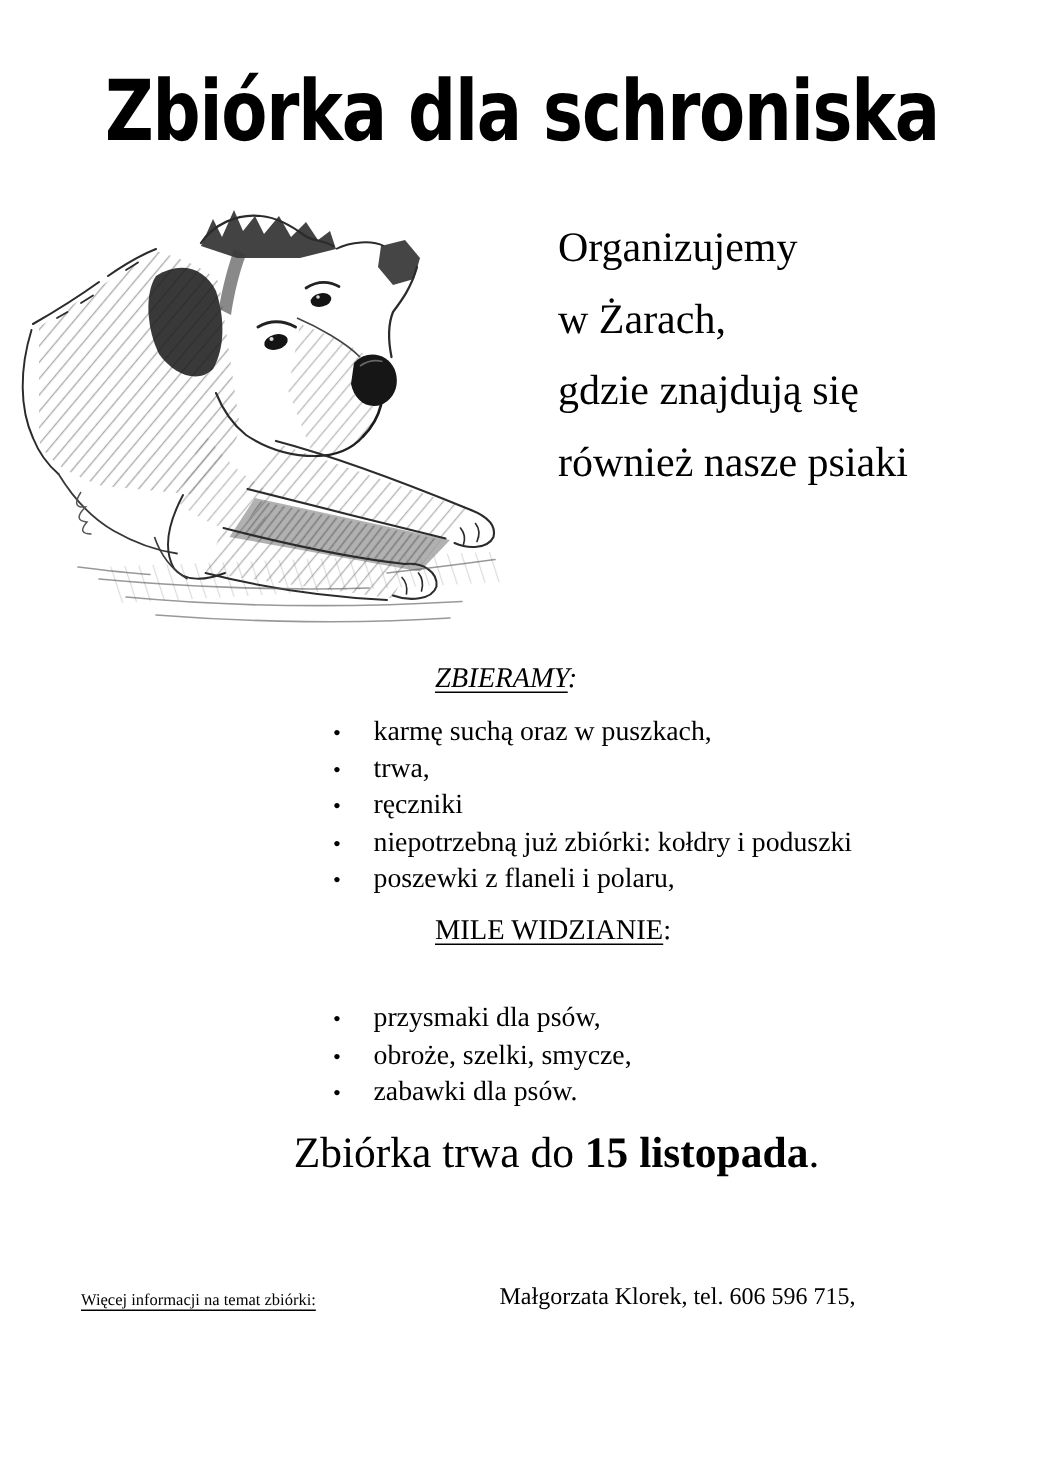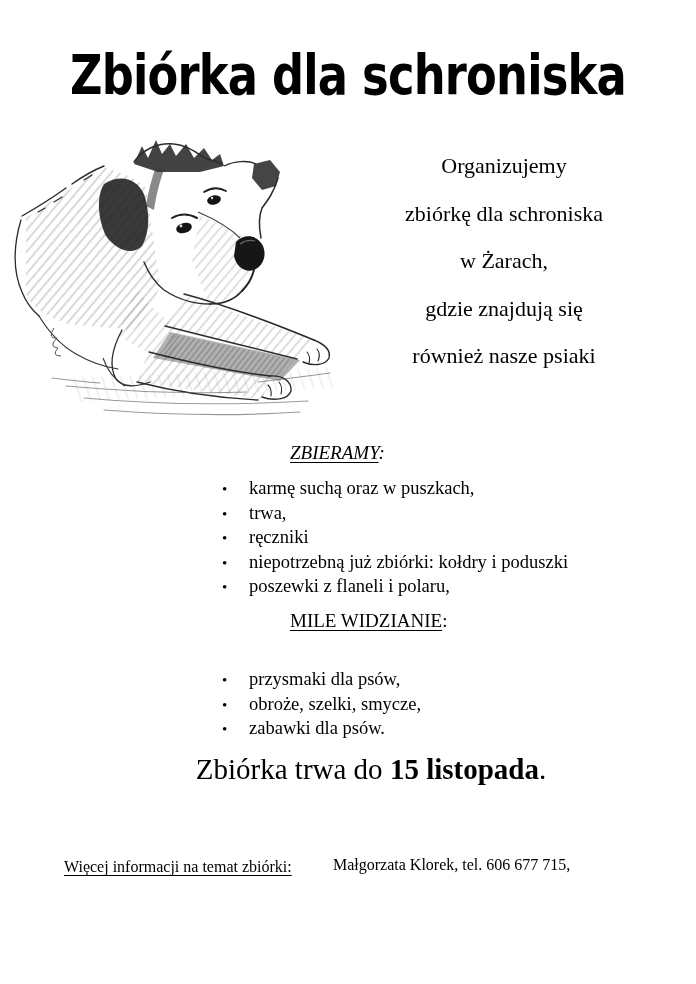--- a/index.html
+++ b/index.html
@@ -12,38 +12,38 @@
   .title {
     position:absolute; top:44px; left:0; width:696px;
     text-align:center; font-family:"DejaVu Sans", sans-serif;
     font-weight:bold; font-size:56px; line-height:62px;
     letter-spacing:-1px; white-space:nowrap;
     transform:scaleX(0.80); transform-origin:50% 50%;
   }
   .dog { position:absolute; left:8px; top:120px; width:332px; height:300px; }
   .dog svg { width:100%; height:100%; }
   .intro {
-    position:absolute; left:354px; top:142px; width:300px;
-    text-align:center; font-size:22px; line-height:47.5px; white-space:nowrap;
+    position:absolute; left:372px; top:142px; width:300px;
+    text-align:left; font-size:28px; line-height:47.5px; white-space:nowrap;
   }
   .heading { position:absolute; font-size:19px; line-height:22px; }
   .h-zbieramy { left:290px; top:442px;font-style:italic; }
   .h-mile { left:290px; top:610px; }
   .u { text-decoration:underline; text-underline-offset:2.5px; }
   .list { position:absolute; list-style:none; font-size:18.5px; }
   .list-zbieramy { left:222px; top:477px; }
   .list-mile { left:222px; top:668px; }
   .list li { line-height:23.5px; white-space:nowrap; }
   .bullet { display:inline-block; width:27px; font-size:15px; vertical-align:baseline; }
   .closing {
     position:absolute; left:46px; top:752px; width:650px;
     text-align:center; font-size:29px; line-height:34px; white-space:nowrap;
   }
   .closing strong { font-weight:bold; }
-  .footer-label { position:absolute; left:64px; top:857px; font-size:16px; line-height:20px; }
+  .footer-label { position:absolute; left:54px; top:857px; font-size:11px; line-height:20px; }
   .footer-contacts { position:absolute; left:333px; top:855px; font-size:16px; line-height:20.5px; }
 </style>
 </head>
 <body>
 
 <div class="page">
 
   <h1 class="title">Zbiórka dla schroniska</h1>
 
   <div class="dog">
@@ -117,21 +117,20 @@
         <path d="M76,278 C140,284 212,286 300,281"></path>
         <path d="M96,290 C160,295 232,296 292,292"></path>
         <path d="M250,262 C276,259 300,256 322,253"></path>
         <path d="M44,258 C60,260 78,262 92,263"></path>
       </g>
     </svg>
   </div>
 
   <div class="intro">
     <div>Organizujemy</div>
-    <div>zbiórkę dla schroniska</div>
     <div>w Żarach,</div>
     <div>gdzie znajdują się</div>
     <div>również nasze psiaki</div>
   </div>
 
   <div class="heading h-zbieramy"><span class="u">ZBIERAMY</span><span>:</span></div>
 
   <ul class="list list-zbieramy">
     <li><span class="bullet">•</span><span>karmę suchą oraz w puszkach,</span></li>
     <li><span class="bullet">•</span><span>trwa,</span></li>
@@ -146,16 +145,16 @@
     <li><span class="bullet">•</span><span>przysmaki dla psów,</span></li>
     <li><span class="bullet">•</span><span>obroże, szelki, smycze,</span></li>
     <li><span class="bullet">•</span><span>zabawki dla psów.</span></li>
   </ul>
 
   <div class="closing"><span>Zbiórka trwa do </span><strong>15 listopada</strong><span>.</span></div>
 
   <div class="footer-label"><span class="u">Więcej informacji na temat zbiórki:</span></div>
 
   <div class="footer-contacts">
-    <div>Małgorzata Klorek, tel. 606 677 715,</div>
+    <div>Małgorzata Klorek, tel. 606 596 715,</div>
   </div>
 
 </div>
 
 </body></html>

